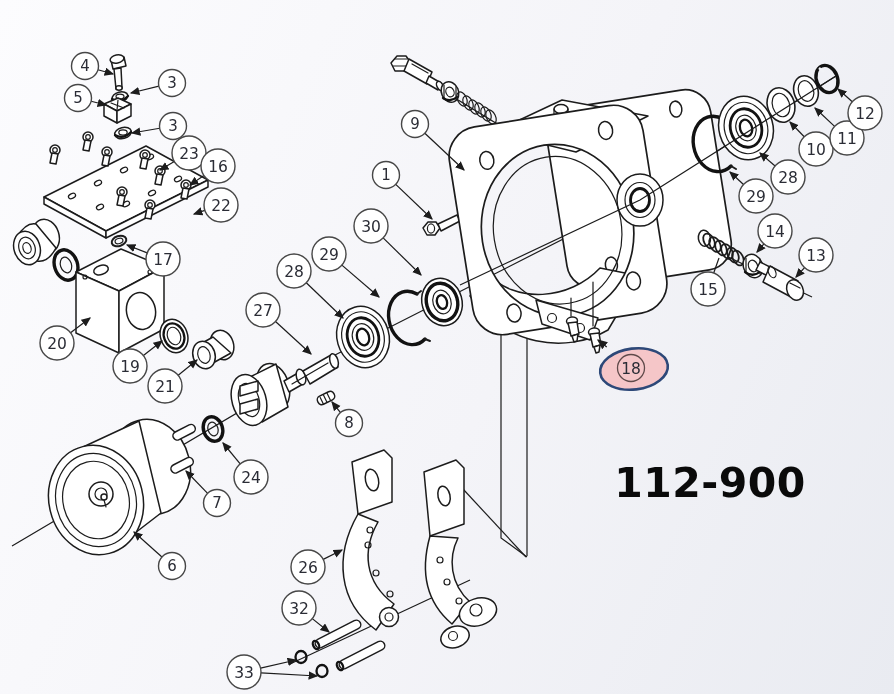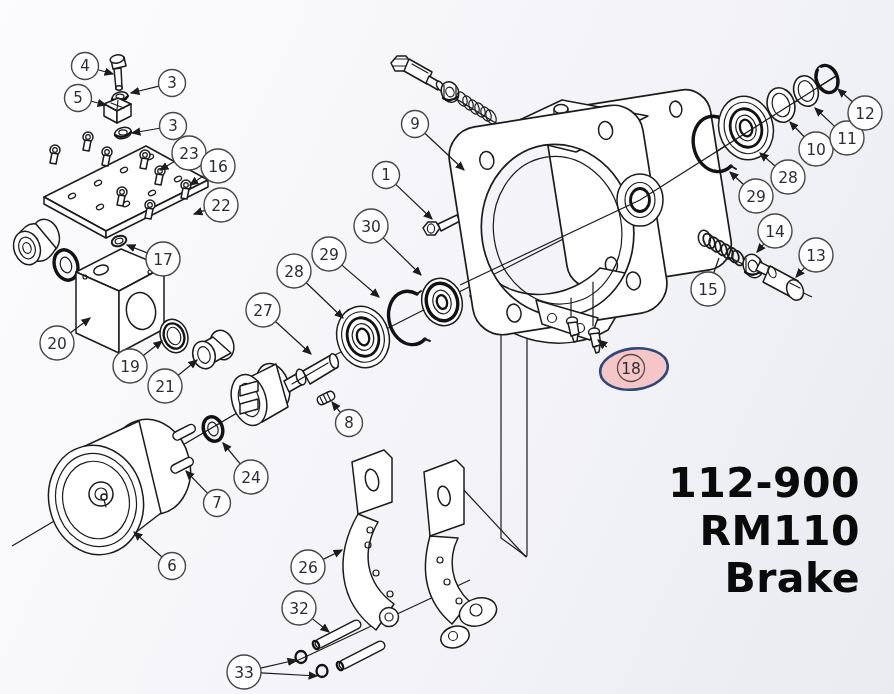--- a/index.html
+++ b/index.html
@@ -12,21 +12,21 @@
   svg{position:absolute;left:0;top:0;}
   
   .p {fill:#ffffff;stroke:#1c1c1c;stroke-width:1.5;stroke-linejoin:round;}
   .t {fill:none;stroke:#1c1c1c;stroke-width:1.2;stroke-linecap:round;}
   .t2{fill:none;stroke:#1c1c1c;stroke-width:2;stroke-linecap:round;}
   .d {fill:none;stroke:#121212;stroke-width:3.4;stroke-linecap:round;}
   .d2{fill:none;stroke:#121212;stroke-width:2.3;stroke-linecap:round;}
   .d3{fill:none;stroke:#121212;stroke-width:2.8;stroke-linecap:round;}
   .title{
     position:absolute;left:560px;top:460px;width:300px;
-    text-align:right;font-weight:bold;font-size:41px;line-height:1.16;
+    text-align:center;font-weight:bold;font-size:41px;line-height:1.16;
     color:#0a0a0a;letter-spacing:0.5px;
   }
 </style>
 </head>
 <body>
 
 <div id="stage">
 <svg width="894" height="694" viewBox="0 0 894 694">
   <defs>
     <marker id="arrowhead" markerWidth="10" markerHeight="9" refX="7" refY="3.5" orient="auto">
@@ -539,15 +539,14 @@
           <line x1="606.7436131820851" y1="347.0434661744574" x2="598" y2="340" stroke="#1c1c1c" stroke-width="1.3" marker-end="url(#arrowhead)"></line>
           <ellipse cx="634" cy="369" rx="34" ry="20.5" transform="rotate(-7 634 369)" fill="#f5c6c8" stroke="#2d4878" stroke-width="2.6"></ellipse>
           <circle cx="631" cy="368" r="13.5" fill="none" stroke="#5f4a4a" stroke-width="1.3"></circle>
           <text x="631" y="368" dy="0.36em" text-anchor="middle" font-size="15.5" fill="#2b2d36" font-family="&quot;DejaVu Sans&quot;, sans-serif">18</text>
         </g>
       </g>
 </svg>
 
 <div class="title">
   <div>112-900</div>
-  <div>RM110 Brake</div>
 </div>
 </div>
 
 </body></html>

